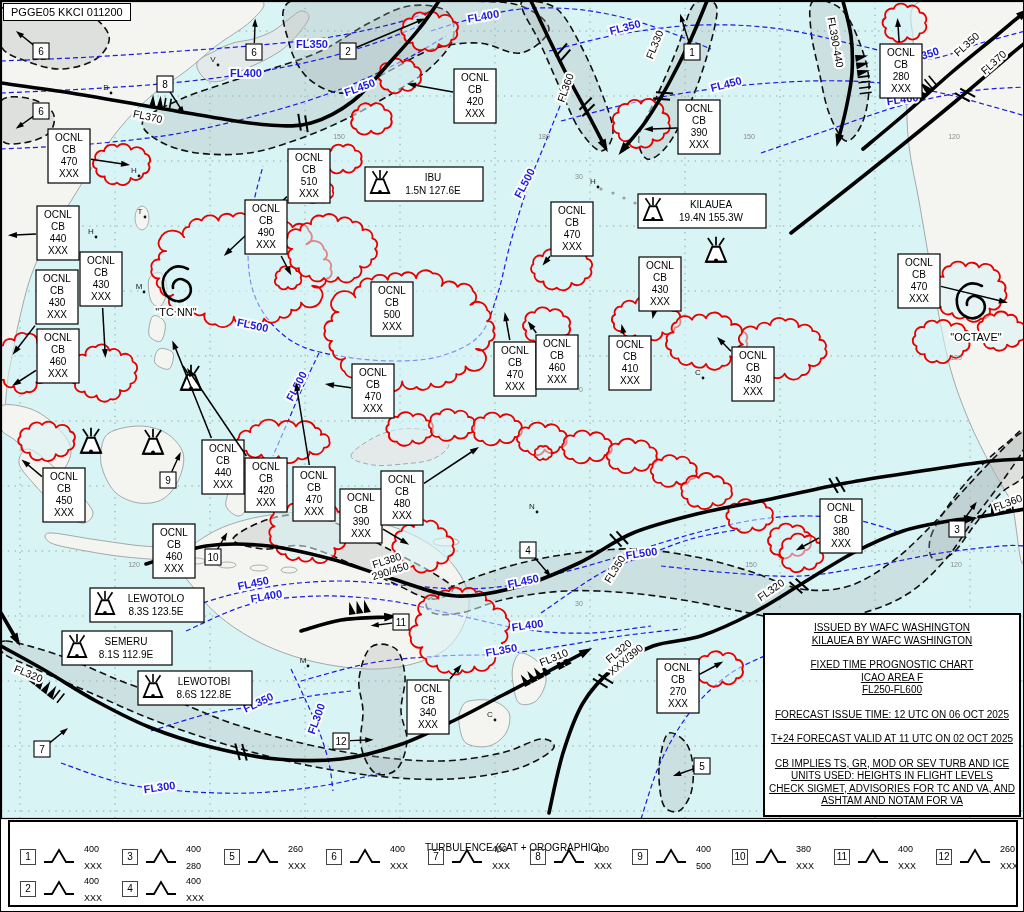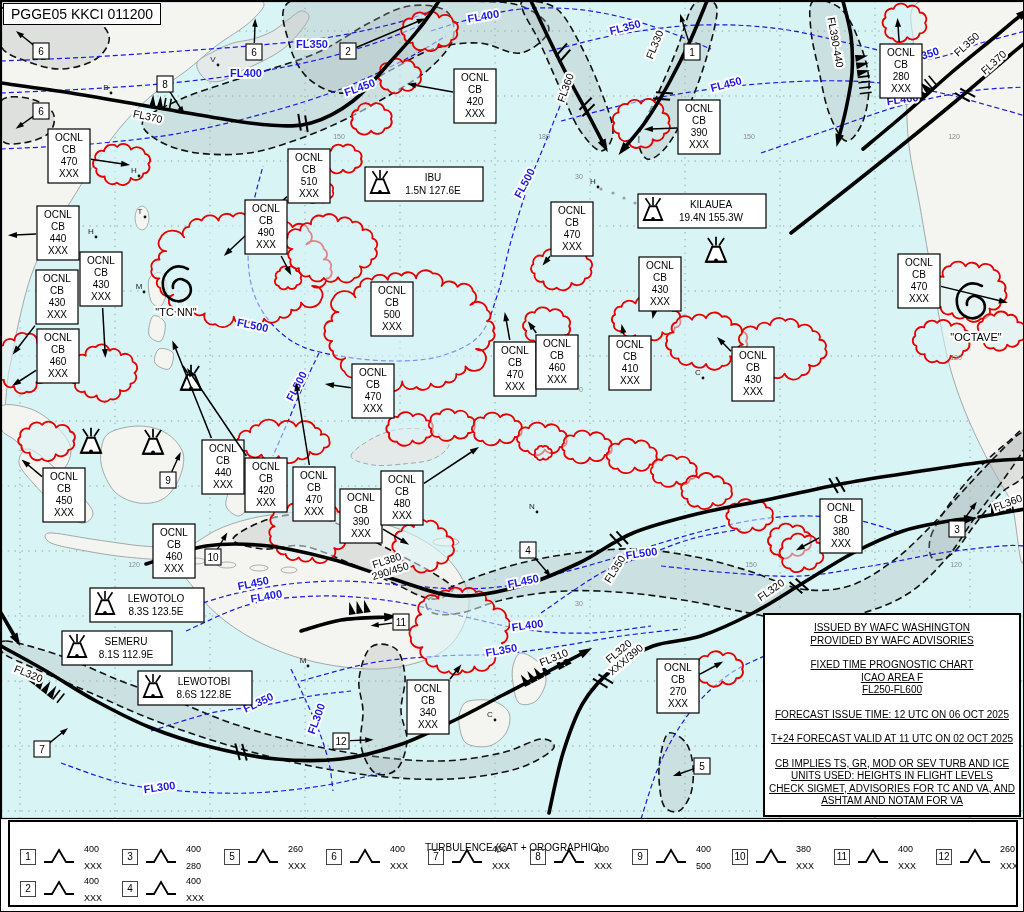--- a/index.html
+++ b/index.html
@@ -1,18 +1,18 @@
 <!DOCTYPE html>
 <html><head>
 <meta charset="utf-8">
 <style>
   html,body{margin:0;padding:0;background:#fff;font-family:"Liberation Sans",sans-serif;}
   #stage{position:relative;width:1024px;height:912px;overflow:hidden;background:#fff;border:1px solid #000;box-sizing:border-box;}
   #map{position:absolute;left:0;top:0;}
-  #titlebox{position:absolute;left:2px;top:2px;background:#fff;border:1px solid #000;padding:2px 7px;font-size:14px;z-index:5;}
+  #titlebox{position:absolute;left:2px;top:2px;background:#fff;border:1px solid #000;padding:2px 7px;font-size:11px;z-index:5;}
   #infopanel{position:absolute;left:762px;top:612px;width:258px;height:204px;background:#fff;border:2px solid #000;box-sizing:border-box;z-index:6;display:flex;flex-direction:column;justify-content:center;text-align:center;font-size:10px;text-decoration:underline;}
   #infopanel div{min-height:12px;line-height:12.5px;padding:0 4px;}
   #legend{position:absolute;left:7px;top:819px;width:1010px;height:87px;background:#fff;border:2px solid #000;box-sizing:border-box;z-index:6;}
   #legend .lt{text-align:center;font-size:10px;margin-top:20px;}
   .li{position:absolute;display:flex;align-items:center;height:26px;}
   .li .nb{display:inline-block;width:14px;height:14px;border:1px solid #444;font-size:10px;text-align:center;line-height:14px;margin-right:6px;}
   .li svg{margin-right:4px;}
   .li .vals{display:flex;flex-direction:column;font-size:9px;line-height:10px;gap:7px;}
 </style>
 </head>
@@ -783,21 +783,21 @@
           <circle cx="0" cy="6" r="1.6" fill="#000"></circle>
         </g>
         <text font-size="10" text-anchor="middle" fill="#000" font-family="&quot;Liberation Sans&quot;,sans-serif" x="203" y="684">LEWOTOBI</text>
         <text font-size="10" text-anchor="middle" fill="#000" font-family="&quot;Liberation Sans&quot;,sans-serif" x="203" y="697">8.6S  122.8E</text>
       </g>
       <rect x="0.5" y="0.5" width="1023" height="817" fill="none" stroke="#000" stroke-width="1.2"></rect>
     </svg>
   <div id="titlebox">PGGE05 KKCI 011200</div>
   <div id="infopanel">
       <div>ISSUED BY WAFC WASHINGTON</div>
-      <div>PROVIDED BY WAFC ADVISORIES</div>
+      <div>KILAUEA BY WAFC WASHINGTON</div>
       <div></div>
       <div>FIXED TIME PROGNOSTIC CHART</div>
       <div>ICAO AREA F</div>
       <div>FL250-FL600</div>
       <div></div>
       <div>FORECAST ISSUE TIME: 12 UTC ON 06 OCT 2025</div>
       <div></div>
       <div>T+24 FORECAST VALID AT 11 UTC ON 02 OCT 2025</div>
       <div></div>
       <div>CB IMPLIES TS, GR, MOD OR SEV TURB AND ICE</div>

